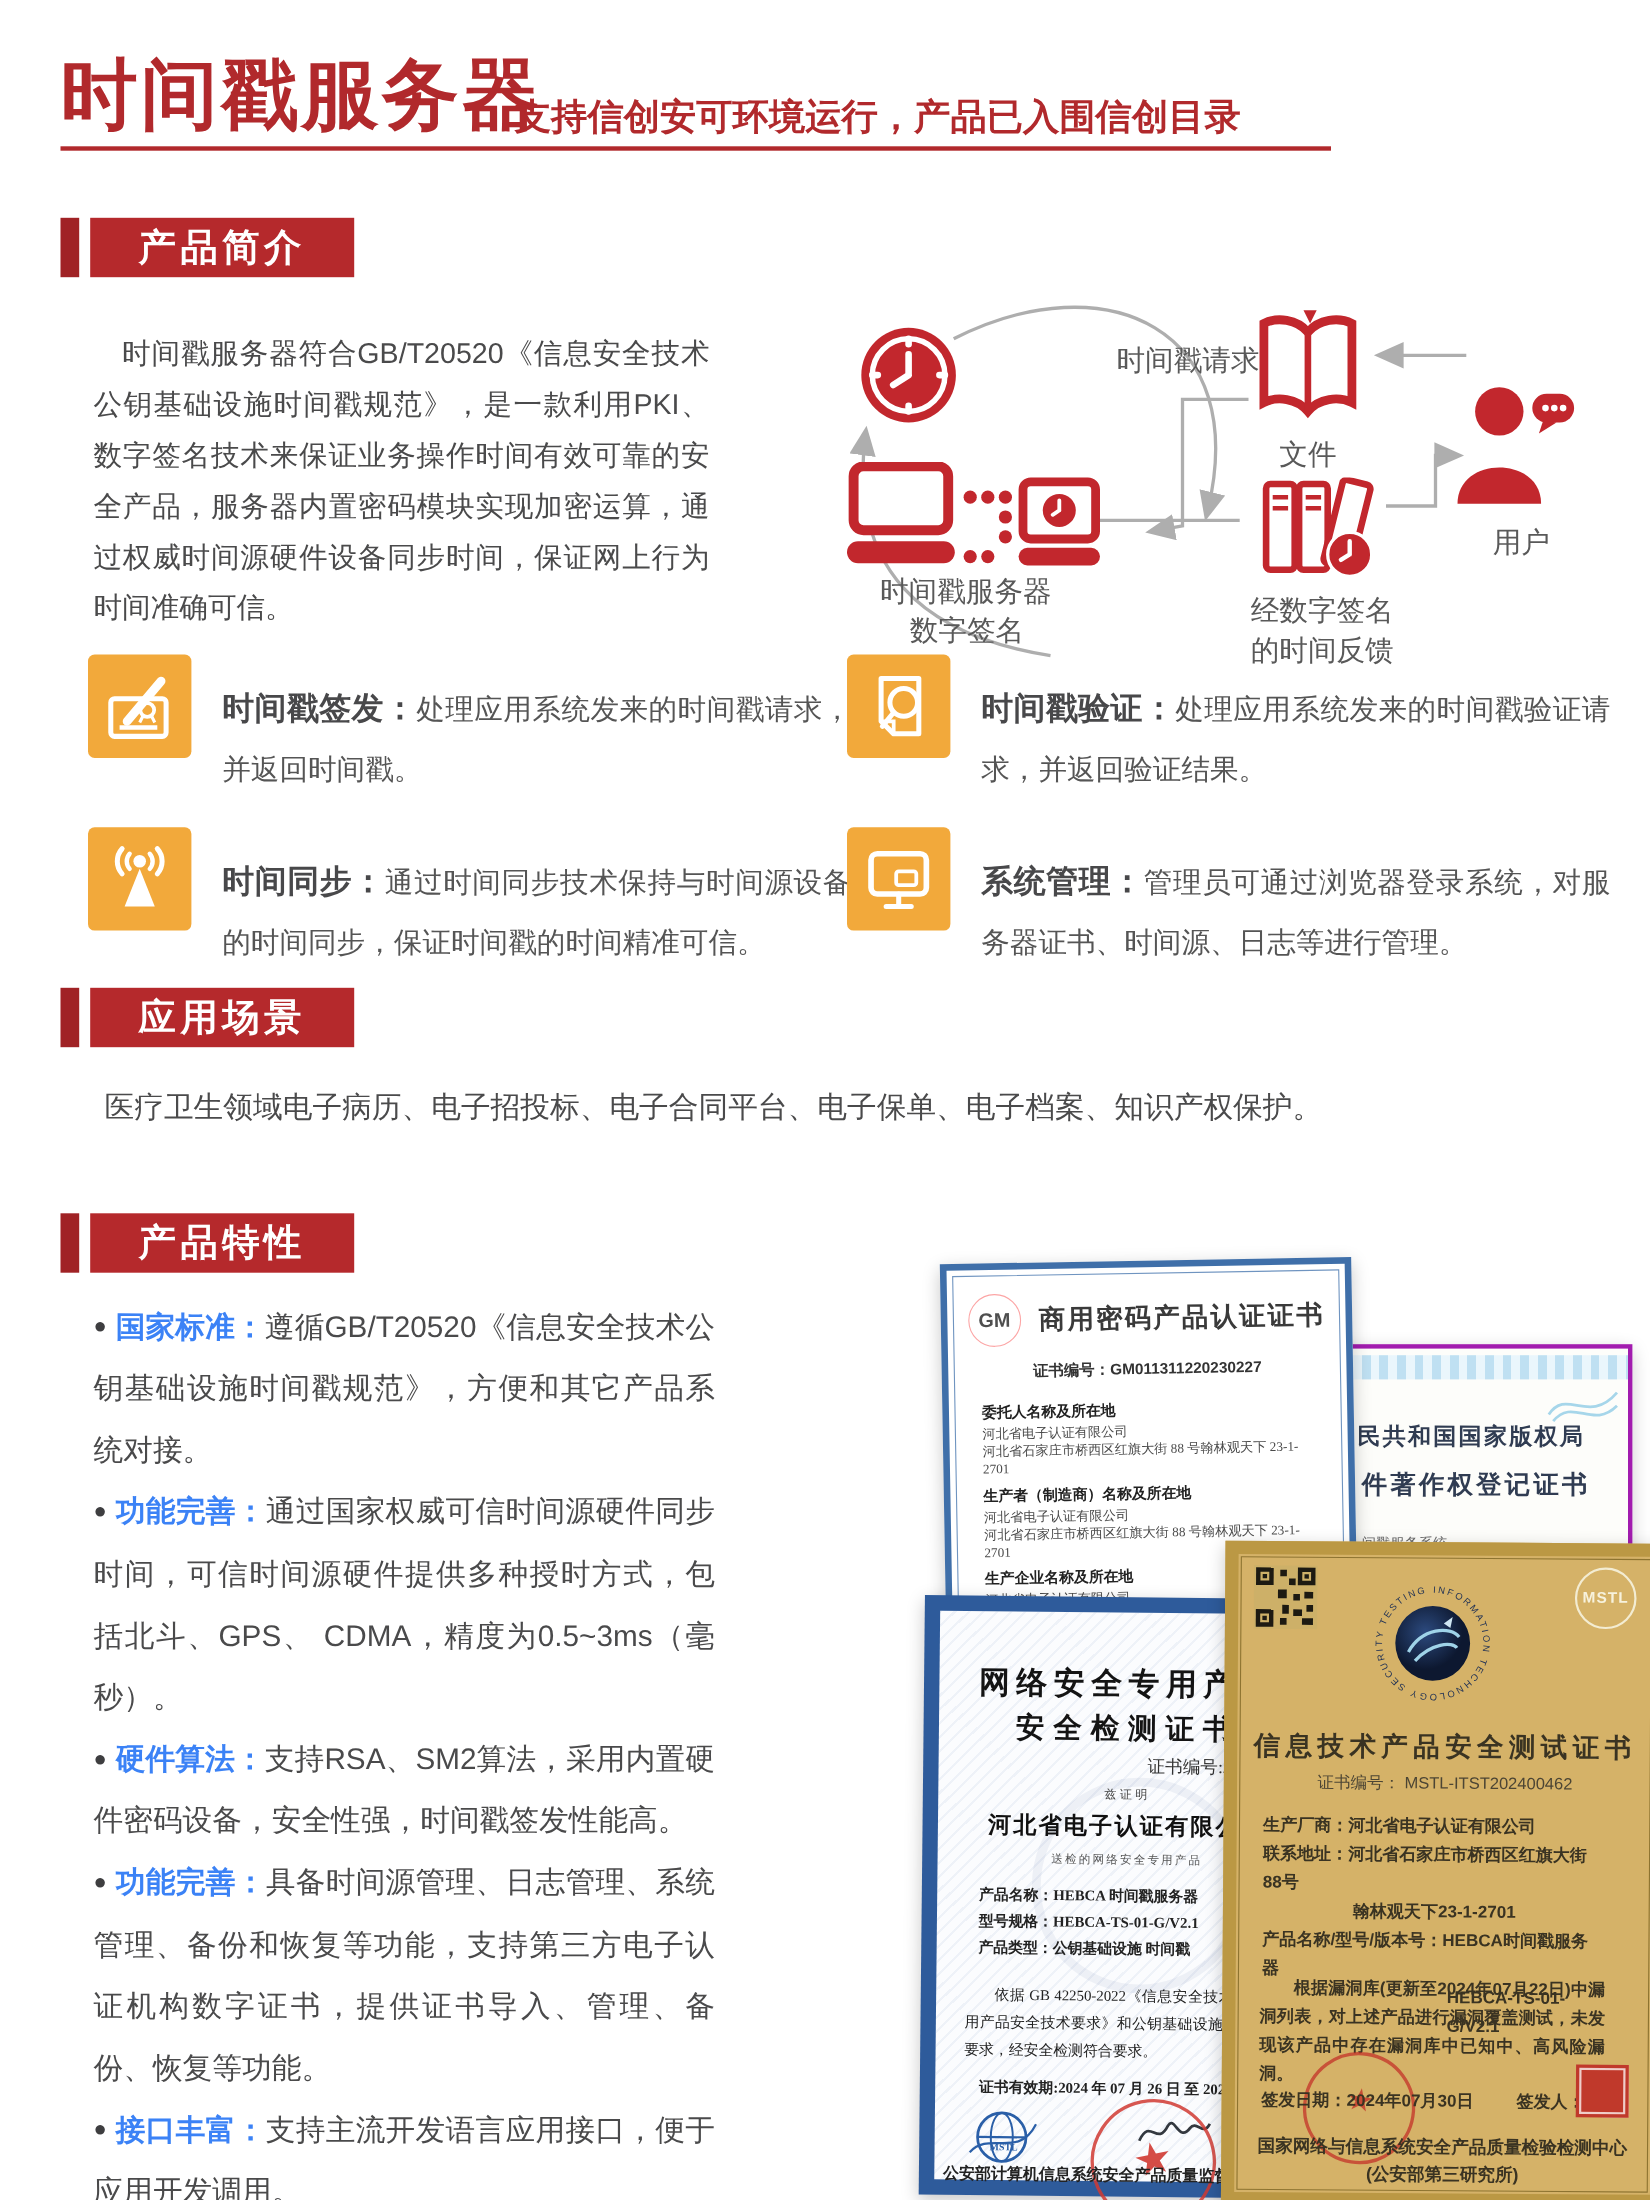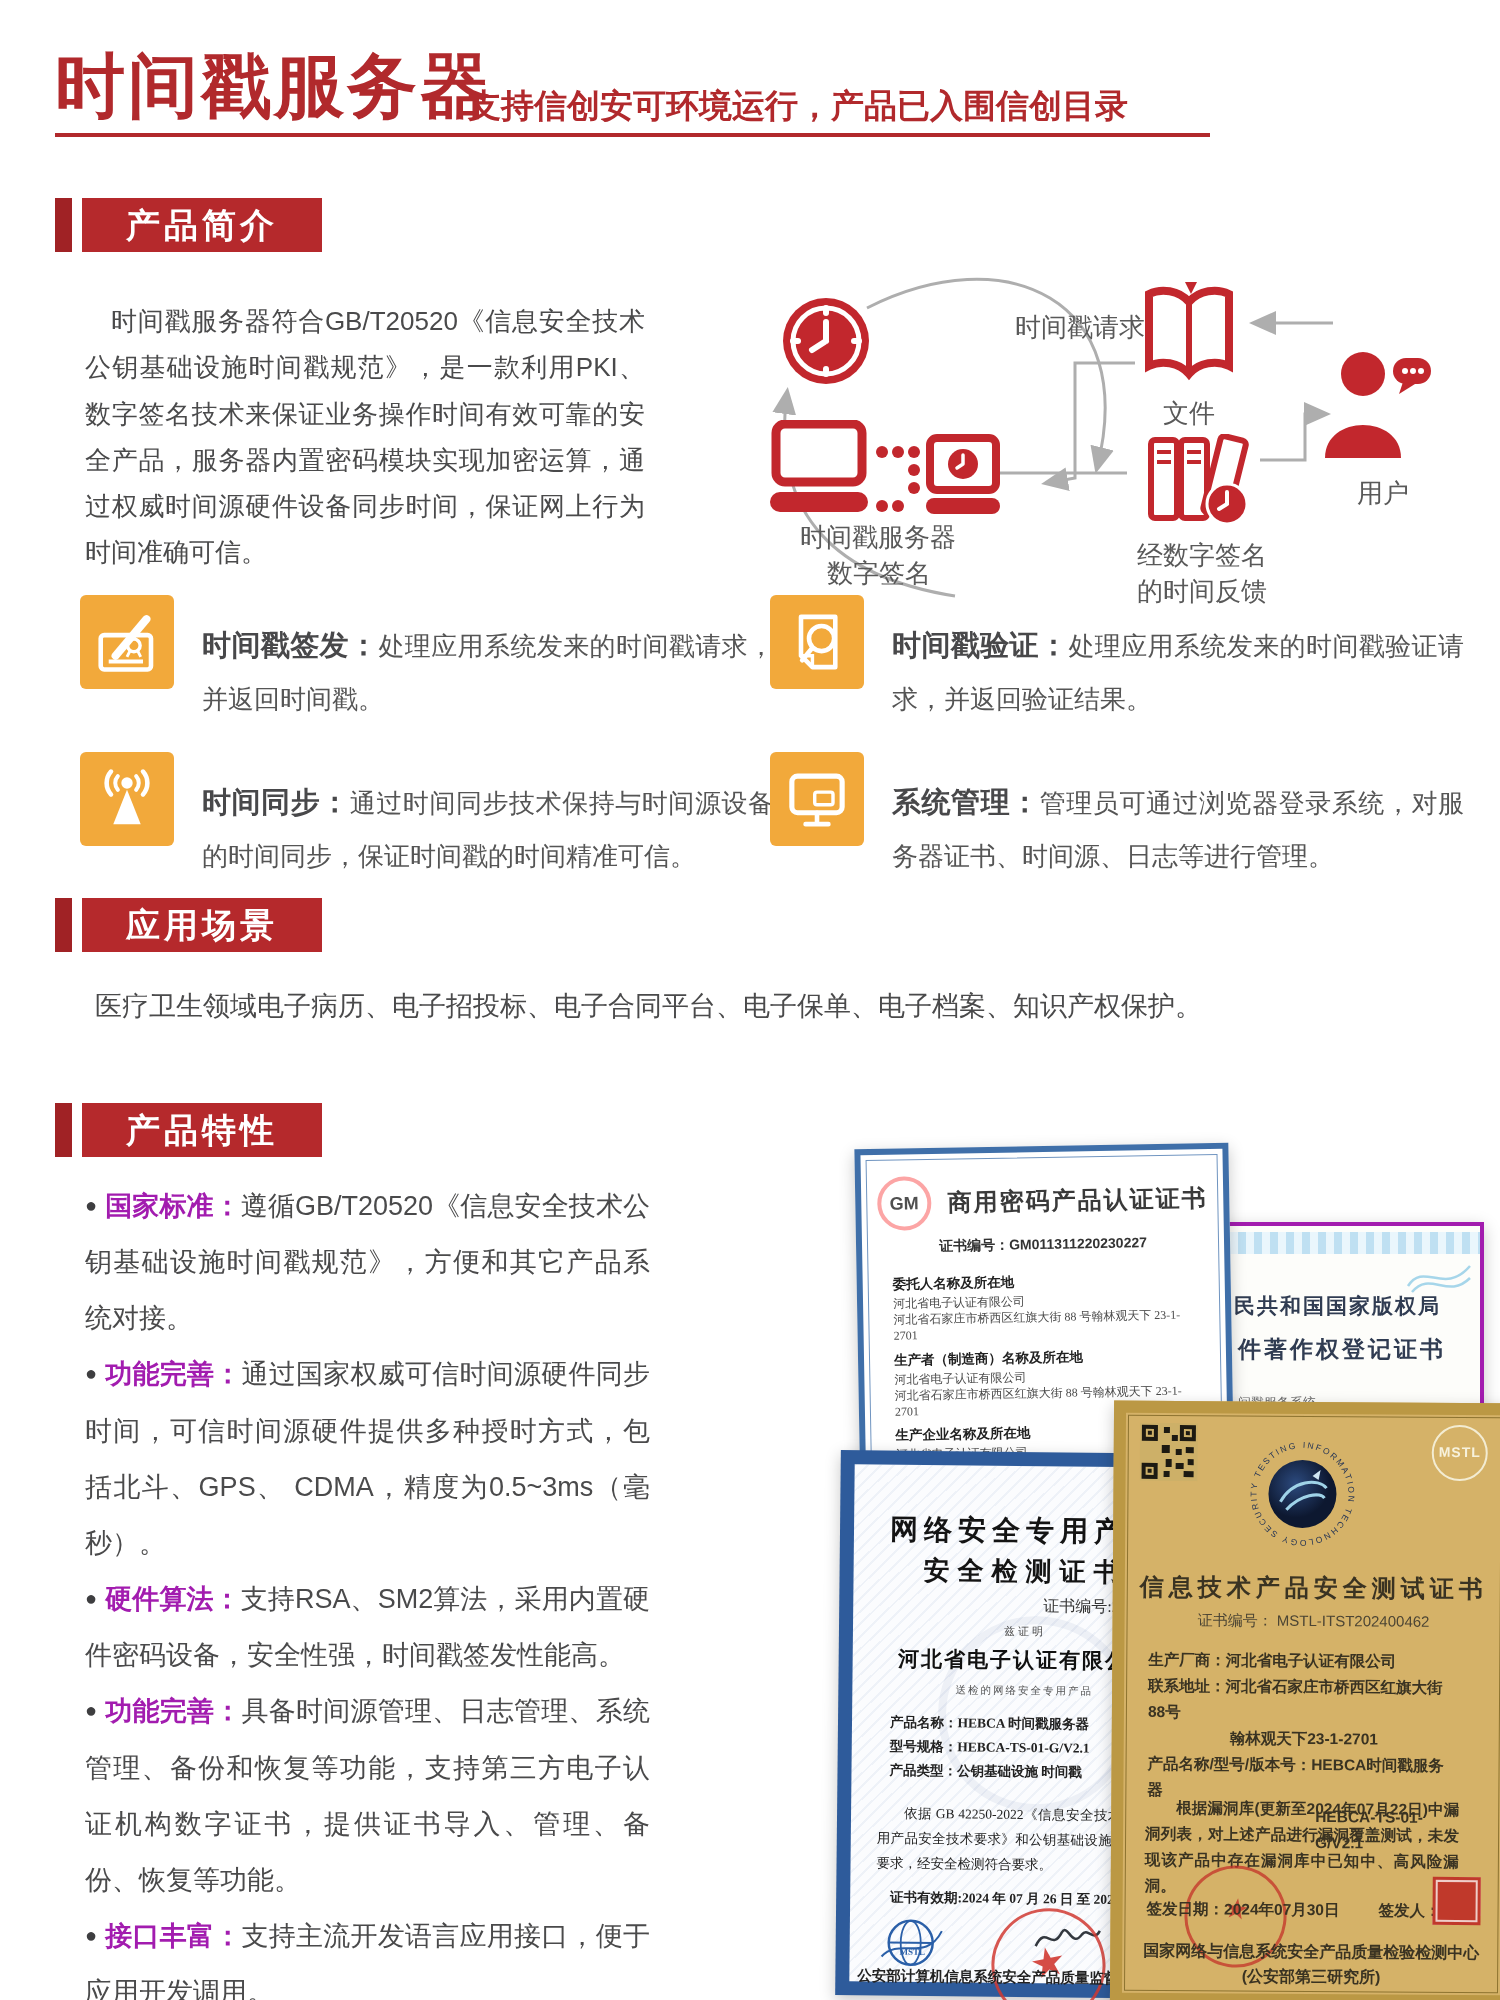--- a/index.html
+++ b/index.html
@@ -34,41 +34,41 @@
   .feat .ic svg{position:absolute;left:15px;top:15px;}
   .feat .txt{position:absolute;left:122px;top:-4px;width:572px;font-size:26px;color:#555;line-height:1.95;text-align:justify;}
   .feat .txt b{font-size:29px;color:#48484a;}
 
   
   .scen-p{left:95px;top:988px;width:1360px;font-size:27px;color:#4a4a4b;}
 
   
   .specs{left:85px;top:1178px;width:565px;}
   .specs p{margin:0;font-size:27px;color:#4a4a4b;line-height:2.08;text-align:justify;}
-  .specs p b{color:#a21caf;}
+  .specs p b{color:#3b82f6;}
   .specs .dot{font-size:20px;vertical-align:3px;padding-right:8px;color:#3e3e40;}
 
   
   .cert{box-shadow:0 5px 16px rgba(0,0,0,.22);}
   .serif{font-family:"Liberation Serif",serif;}
 
   
   #certCopy{left:1218px;top:1222px;width:258px;height:350px;background:#fdfdfa;border:4px solid #a21caf;z-index:1;}
   #certCopy .band{position:absolute;left:0;top:6px;width:100%;height:22px;
      background:repeating-linear-gradient(90deg,#bfe0f2 0 8px,#eaf6fc 8px 16px);}
   #certCopy .t1{position:absolute;left:12px;top:66px;font-size:21px;font-weight:bold;color:#303c52;letter-spacing:2px;white-space:nowrap;}
   #certCopy .t2{position:absolute;left:16px;top:108px;font-size:23px;font-weight:bold;color:#303c52;letter-spacing:3px;white-space:nowrap;}
   #certCopy .fr{position:absolute;font-size:13px;color:#6a6a6a;white-space:nowrap;}
 
   
   #certGM{left:858px;top:1146px;width:362px;height:408px;background:#fff;border:6px solid #3F6FA9;
           z-index:2;transform:rotate(-1deg);}
   #certGM .inner{position:absolute;left:5px;top:5px;right:5px;bottom:5px;border:1px solid #6f94c0;}
   .gm-head{position:absolute;left:0;top:22px;width:100%;text-align:center;}
-  .gm-logo{display:inline-block;width:46px;height:46px;border:4px solid #fca5a5;border-radius:50%;
+  .gm-logo{display:inline-block;width:46px;height:46px;border:1px solid #fca5a5;border-radius:50%;
            color:#4f4f4f;font-size:18px;font-weight:bold;line-height:46px;vertical-align:middle;}
   .gm-title{display:inline-block;margin-left:12px;font-size:24px;font-weight:bold;color:#3a3a3a;
             letter-spacing:2px;vertical-align:middle;}
   .gm-no{position:absolute;left:0;top:84px;width:100%;text-align:center;font-size:14px;font-weight:bold;color:#333;}
   .gm-fields{position:absolute;left:30px;top:114px;width:300px;}
   .gm-fields .lab{font-size:13.5px;font-weight:bold;color:#222;margin:7px 0 2px 0;}
   .gm-fields .ln{font-size:12px;color:#4a4a4a;line-height:1.35;}
 
   
   #certInsp{left:838px;top:1452px;width:372px;height:545px;background:#2E5B9B;z-index:3;transform:rotate(.6deg);}

